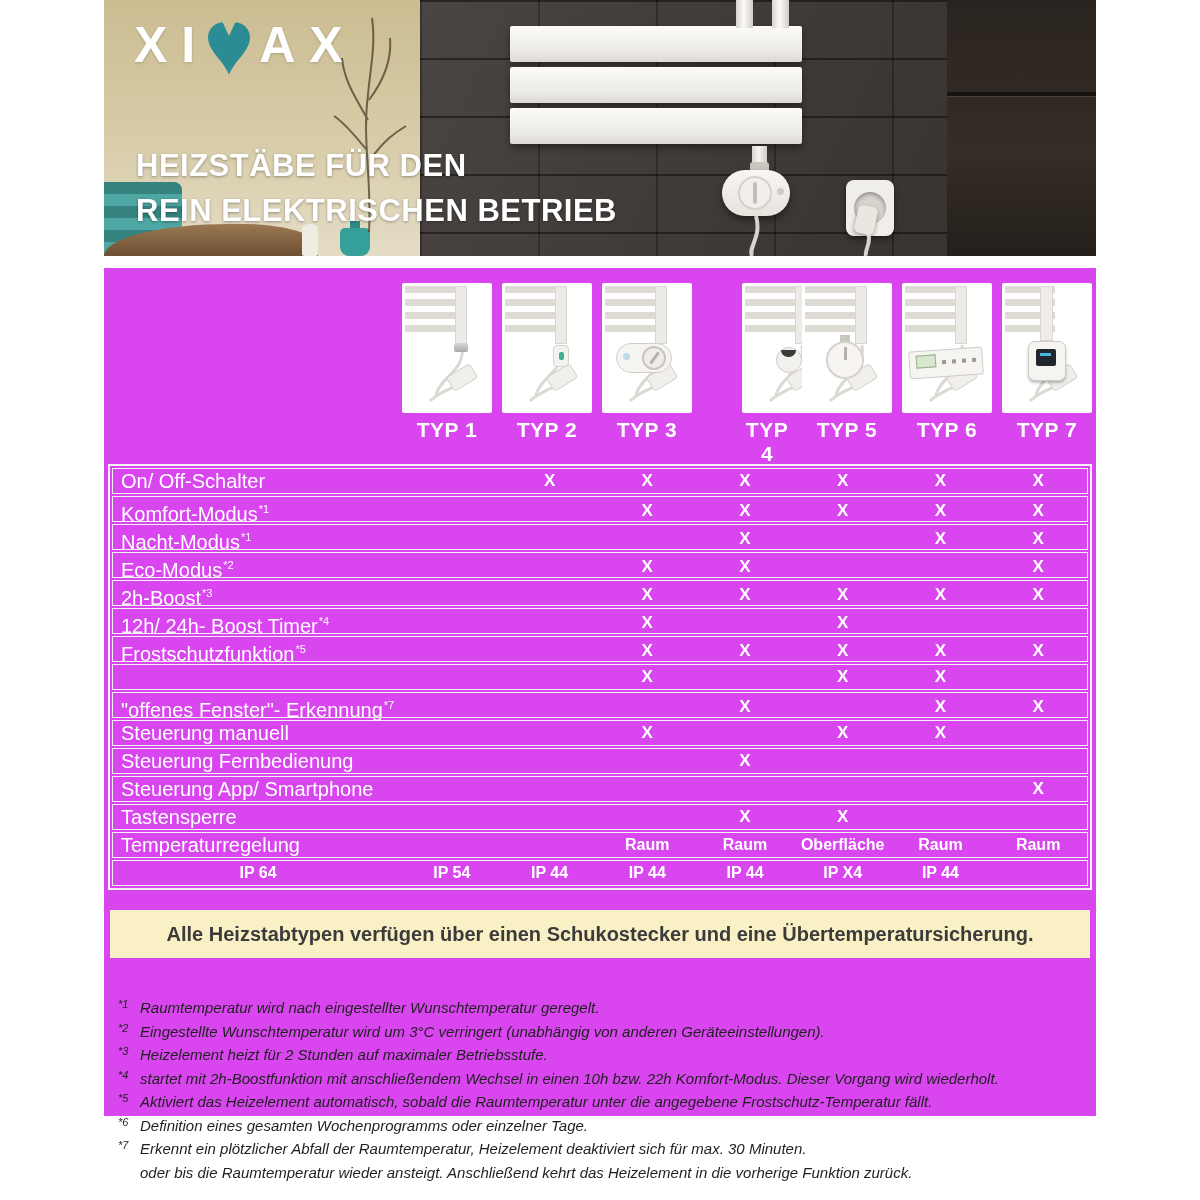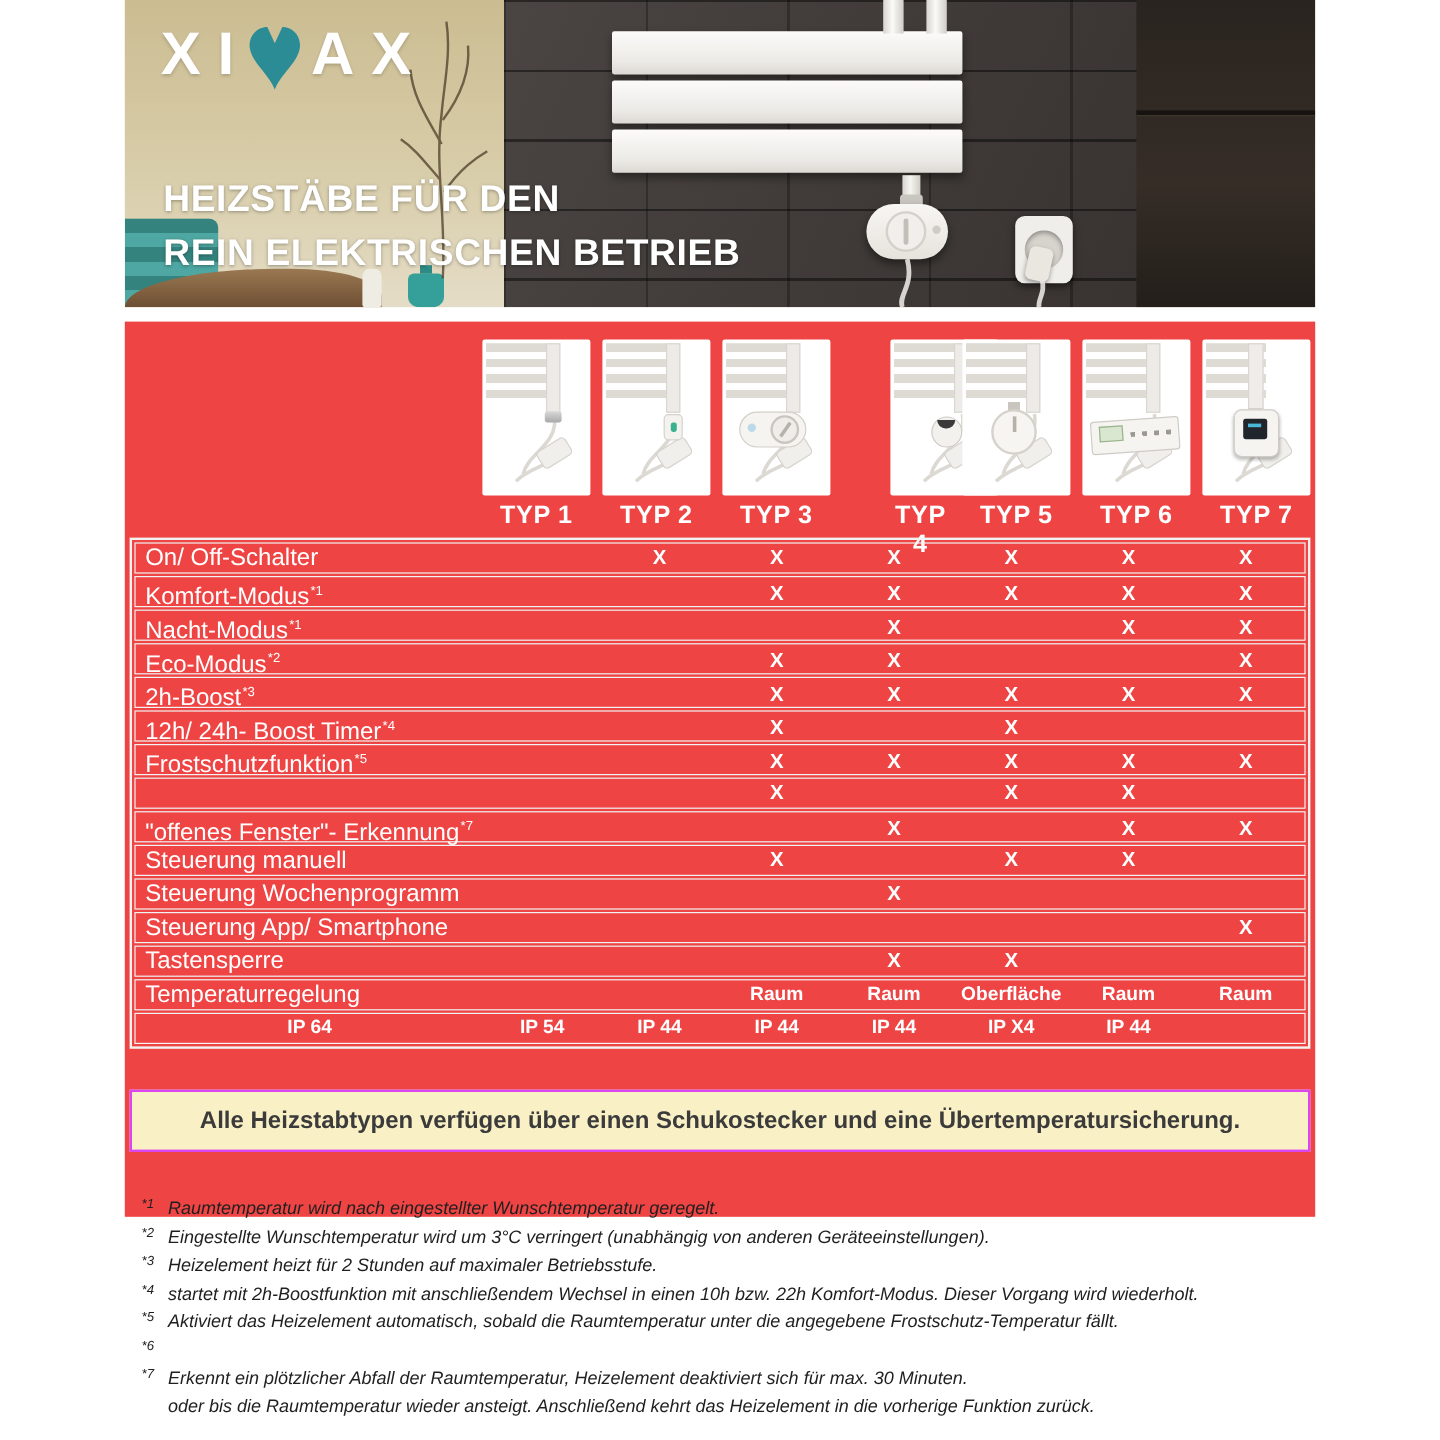--- a/index.html
+++ b/index.html
@@ -38,21 +38,21 @@
   .vase::before { content:""; position:absolute; left:10px; top:-7px; width:10px; height:7px; background:#2d8a85; }
   .branches { position:absolute; left:180px; top:0; }
 
   .logo { position:absolute; left:30px; top:16px; display:flex; align-items:center; color:#fff; font-size:50px; font-weight:bold; letter-spacing:14px; text-shadow:0 1px 3px rgba(0,0,0,.18); }
   .logo svg { margin:0 4px 0 -6px; transform:translateY(2px); }
   .eyebrow { position:absolute; left:32px; top:108px; display:inline-block; color:#fff; font-size:25px; font-weight:bold; letter-spacing:1px; padding-bottom:3px; border-bottom:3px solid #fff; text-shadow:0 1px 2px rgba(0,0,0,.3); }
   .title1 { position:absolute; left:32px; top:148px; color:#fff; font-size:31px; font-weight:bold; letter-spacing:.5px; text-shadow:0 1px 3px rgba(0,0,0,.35); }
   .title2 { position:absolute; left:32px; top:193px; color:#fff; font-size:31px; font-weight:bold; letter-spacing:.5px; text-shadow:0 1px 3px rgba(0,0,0,.35); }
 
   
-  .panel { position:absolute; left:104px; top:268px; width:992px; height:746px; background:#ef4444; }
+  .panel { position:absolute; left:104px; top:268px; width:992px; height:848px; background:#d946ef; }
   .tcol { position:absolute; top:15px; width:90px; }
   .thumb { position:relative; width:90px; height:130px; background:#fff; border-radius:2px; overflow:hidden; }
   .typ { margin-top:5px; text-align:center; color:#fff; font-size:21px; font-weight:bold; letter-spacing:.5px; }
   
   .rungs { position:absolute; left:3px; top:3px; width:50px; height:52px; background:repeating-linear-gradient(180deg,#dedbd5 0 7px,#ffffff 7px 13px); }
   .vpipe { position:absolute; left:53px; top:3px; width:12px; height:58px; background:#edebe7; border:1px solid #d9d6d0; }
   .cable { position:absolute; left:0; top:0; }
   .plugt { position:absolute; left:46px; top:86px; width:28px; height:17px; background:#f1efeb; border:1px solid #d5d2cc; border-radius:4px; transform:rotate(-32deg); }
   .cap { position:absolute; left:52px; top:60px; width:14px; height:9px; background:linear-gradient(180deg,#d7d7d7,#a9a9a9); border-radius:2px; }
   .sw  { position:absolute; left:51px; top:62px; width:16px; height:22px; background:#f4f2ee; border:1px solid #d5d2cc; border-radius:4px; }
@@ -71,21 +71,21 @@
   .stem5 { position:absolute; left:38px; top:52px; width:10px; height:8px; background:#c9c6c0; }
   .panel6 { position:absolute; left:7px; top:66px; width:74px; height:28px; background:#f6f4f0; border:1px solid #cfccc6; border-radius:3px; transform:rotate(-4deg); }
   .disp6 { position:absolute; left:14px; top:72px; width:20px; height:13px; background:#d9e6d0; border:1px solid #9ab28d; transform:rotate(-4deg); }
   .dots6 { position:absolute; left:40px; top:76px; width:34px; height:4px; background:repeating-linear-gradient(90deg,#9c9992 0 4px,transparent 4px 10px); transform:rotate(-4deg); }
   .box7 { position:absolute; left:26px; top:58px; width:38px; height:40px; background:#f6f4f0; border:1px solid #cfccc6; border-radius:7px; box-shadow:0 2px 3px rgba(0,0,0,.25); }
   .disp7 { position:absolute; left:34px; top:66px; width:20px; height:17px; background:#20262b; border-radius:2px; }
   .disp7::after { content:""; position:absolute; left:4px; top:4px; width:11px; height:3px; background:#49b8d6; }
   .pipe7 { position:absolute; left:38px; top:3px; width:13px; height:55px; background:#efede9; border:1px solid #d9d6d0; }
 
   
-  .ftable { position:absolute; left:4px; top:180px; width:984px; border:2px solid #f2f2f2; padding:2px 2px 0 2px; }
+  .ftable { position:absolute; left:4px; top:196px; width:984px; border:2px solid #f2f2f2; padding:2px 2px 0 2px; }
   .frow { height:26px; margin-bottom:2px; border:1px solid #f2f2f2; display:grid; grid-template-columns:290px repeat(7,1fr); align-items:center; }
   .flabel { color:#fff; font-size:20px; padding-left:8px; white-space:nowrap; line-height:24px; }
   .fsup { font-size:11px; vertical-align:super; margin-left:1px; }
   .fcell { text-align:center; color:#fff; }
   .xm { font-size:17px; font-weight:bold; }
   .vm { font-size:16px; font-weight:bold; }
   .note { position:absolute; left:4px; top:640px; width:984px; height:52px; background:#faf0c5; border:2px solid #d946ef; display:flex; align-items:center; justify-content:center; }
   .note span { color:#3b3b3b; font-size:20px; font-weight:bold; }
 
   
@@ -361,21 +361,21 @@
           <div class="flabel">Steuerung manuell</div>
           <div class="fcell"></div>
           <div class="fcell"></div>
           <div class="fcell xm">X</div>
           <div class="fcell"></div>
           <div class="fcell xm">X</div>
           <div class="fcell xm">X</div>
           <div class="fcell"></div>
         </div>
         <div class="frow">
-          <div class="flabel">Steuerung Wochenprogramm</div>
+          <div class="flabel">Steuerung Fernbedienung</div>
           <div class="fcell"></div>
           <div class="fcell"></div>
           <div class="fcell"></div>
           <div class="fcell xm">X</div>
           <div class="fcell"></div>
           <div class="fcell"></div>
           <div class="fcell"></div>
         </div>
         <div class="frow">
           <div class="flabel">Steuerung App/ Smartphone</div>
@@ -438,20 +438,21 @@
       <div class="fnote">
         <span class="fnmark">*4</span>
         <span>startet mit 2h-Boostfunktion mit anschließendem Wechsel in einen 10h bzw. 22h Komfort-Modus. Dieser Vorgang wird wiederholt.</span>
       </div>
       <div class="fnote">
         <span class="fnmark">*5</span>
         <span>Aktiviert das Heizelement automatisch, sobald die Raumtemperatur unter die angegebene Frostschutz-Temperatur fällt.</span>
       </div>
       <div class="fnote">
         <span class="fnmark">*6</span>
+        <span>Definition eines gesamten Wochenprogramms oder einzelner Tage.</span>
       </div>
       <div class="fnote">
         <span class="fnmark">*7</span>
         <span>Erkennt ein plötzlicher Abfall der Raumtemperatur, Heizelement deaktiviert sich für max. 30 Minuten.</span>
       </div>
       <div class="fnline2">oder bis die Raumtemperatur wieder ansteigt. Anschließend kehrt das Heizelement in die vorherige Funktion zurück.</div>
     </div>
 
 </div>
 

